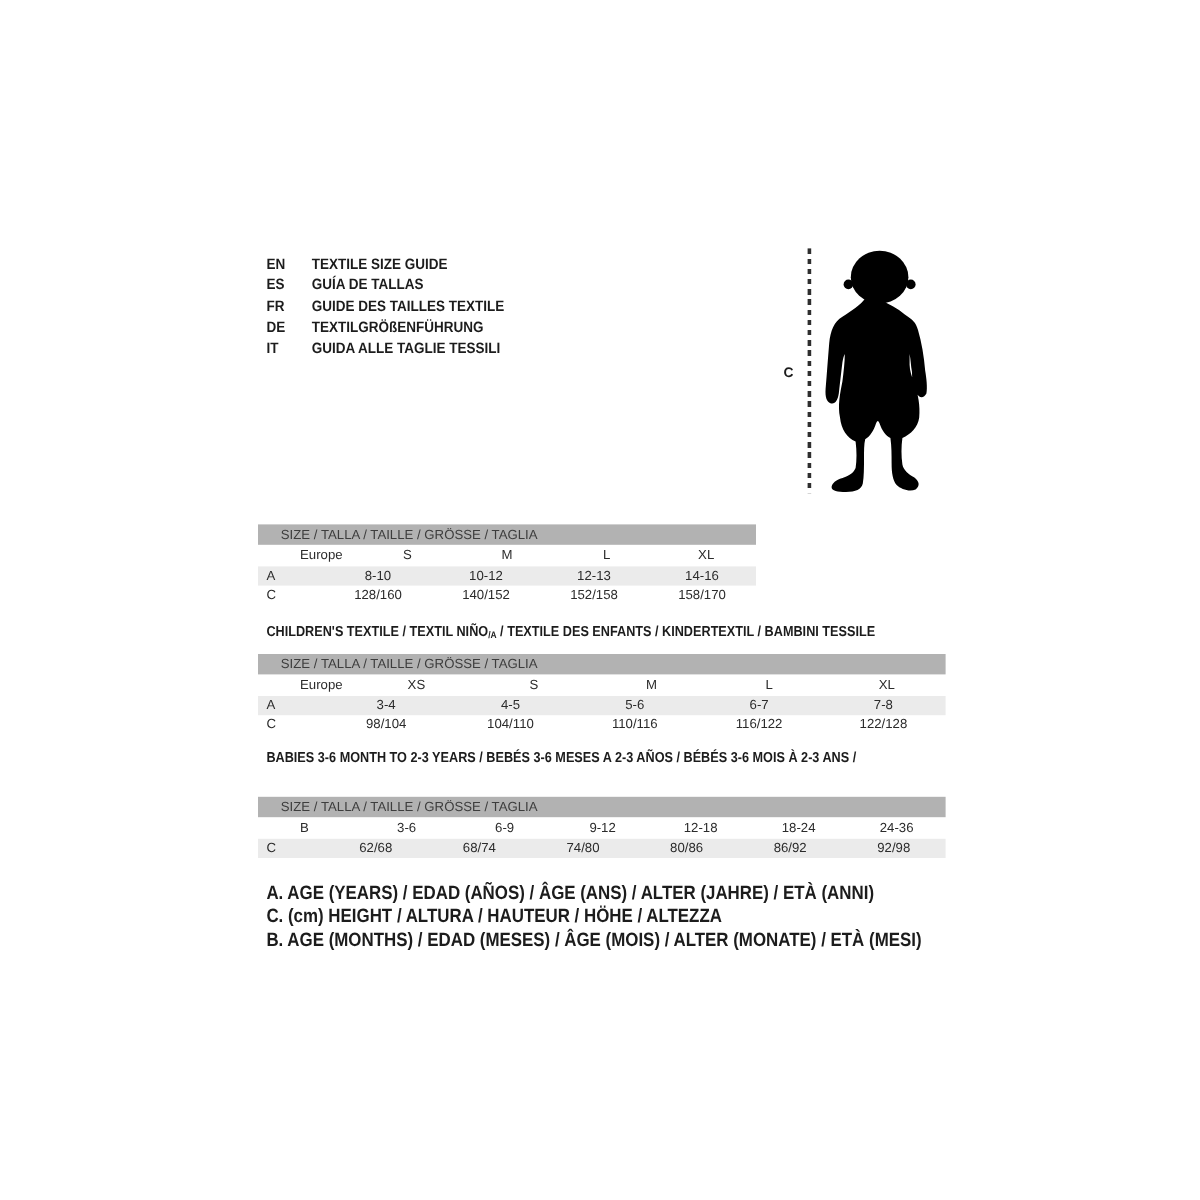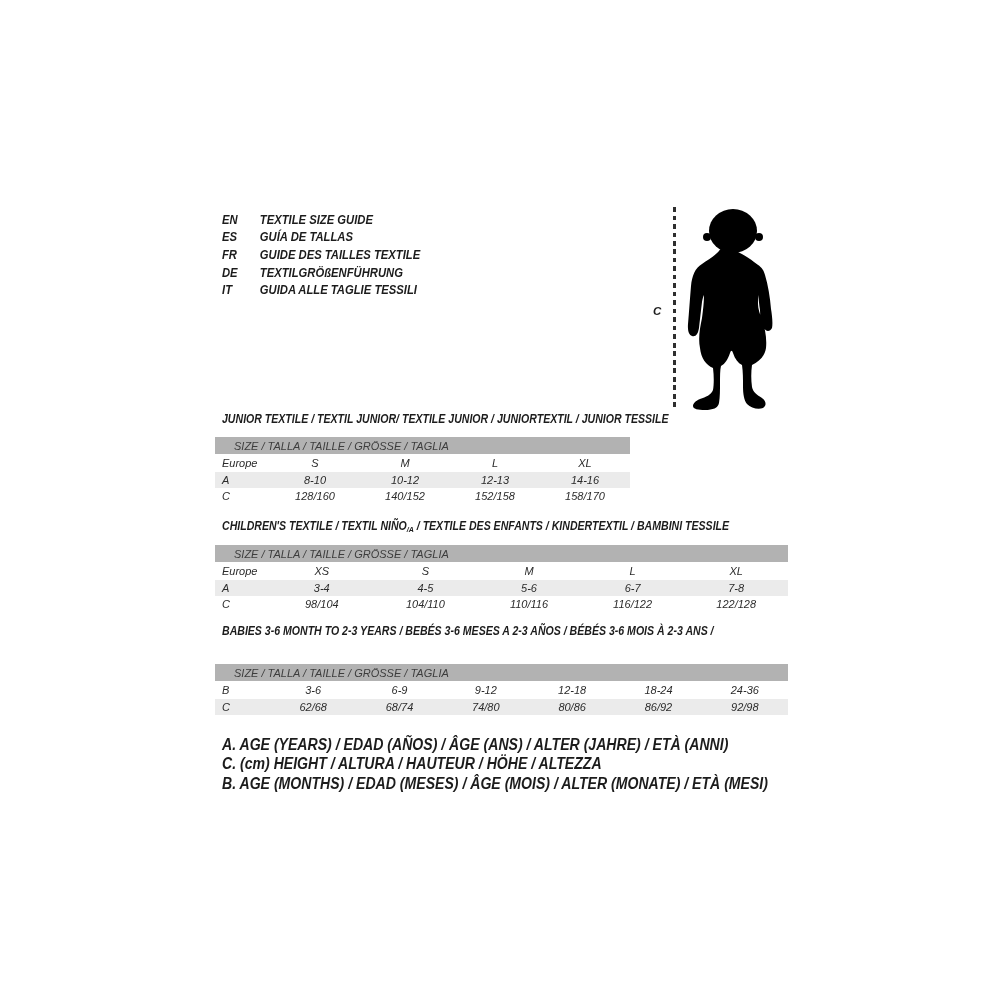--- a/index.html
+++ b/index.html
@@ -1,18 +1,18 @@
 <!DOCTYPE html>
 <html><head>
 <meta charset="utf-8">
 <style>
   html,body{margin:0;padding:0;background:#fff;}
   .canvas{
     position:relative;width:1000px;height:1000px;background:#ffffff;overflow:hidden;
-    font-family:"Liberation Sans","DejaVu Sans",sans-serif;color:#1c1c1c;font-style:italic;
+    font-family:"Liberation Sans","DejaVu Sans",sans-serif;color:#1c1c1c;
   }
   
   .cond{display:inline-block;transform:scaleX(0.88);transform-origin:0 50%;white-space:nowrap;}
 
   
   .lang-block{position:absolute;left:222px;top:211px;}
   .lang-row{display:flex;height:17.6px;align-items:center;font-weight:bold;font-size:12.5px;
     transform:scaleX(0.9);transform-origin:0 50%;white-space:nowrap;}
   .lang-code{width:42px;}
 
@@ -31,21 +31,21 @@
   .tbl-title sub{font-size:8px;vertical-align:-2px;}
 
   
   .size-table{position:absolute;font-size:11px;color:#2b2b2b;}
   #table1{left:215px;top:437px;width:415px;}
   #table2{left:215px;top:545px;width:573px;}
   #table3{left:215px;top:664px;width:573px;}
   .size-bar{height:17px;background:#b2b2b2;color:#3d3d3d;display:flex;align-items:center;
     padding-left:19px;box-sizing:border-box;}
   .trow{display:flex;align-items:center;height:16px;}
-  .trow.first{height:18px;}
+  .trow.first{height:18px;margin-left:28px;}
   .trow.alt{background:#ebebeb;}
   .cell-label{width:55px;padding-left:7px;box-sizing:border-box;text-align:left;}
   .cell{flex:1;text-align:center;}
 
   
   .legend{position:absolute;left:222px;top:735px;font-weight:bold;font-size:16px;}
   .legend-line{height:19.3px;line-height:19.3px;white-space:nowrap;}
 </style>
 </head>
 <body>
@@ -92,23 +92,20 @@
         C45,143 46,143 47,146 C49,152 52,156 56,158 C57,165 57,172 57,179
         C57,187 58,193 61,197 C65,201 72,203 77,201 C81,198 80,194 76,191
         C71,188 67,185 66,180 C65,173 65,165 66,158 C73,155 79,149 80,141
         C81,131 79,121 76,113 C74,107 72,102 72,97 C72,94 72,91 72,88
         C73,93 73,98 74,103 C74,110 75,116 78,121 C80,125 84,125 86,121
         C87,116 86,108 85,102 C84,90 82,78 79,68 C77,61 75,60 68,55
         C62,50 54,46 48,43 Z"></path>
     </g>
   </svg>
 
-  <div class="tbl-title" id="t1-title">
-    <span class="cond">JUNIOR TEXTILE / TEXTIL JUNIOR/ TEXTILE JUNIOR / JUNIORTEXTIL / JUNIOR TESSILE</span>
-  </div>
   <div class="size-table" id="table1">
     <div class="size-bar">
       <span>SIZE / TALLA / TAILLE / GRÖSSE / TAGLIA</span>
     </div>
     <div class="trow first">
       <span class="cell-label">Europe</span>
       <span class="cell">S</span>
       <span class="cell">M</span>
       <span class="cell">L</span>
       <span class="cell">XL</span>

